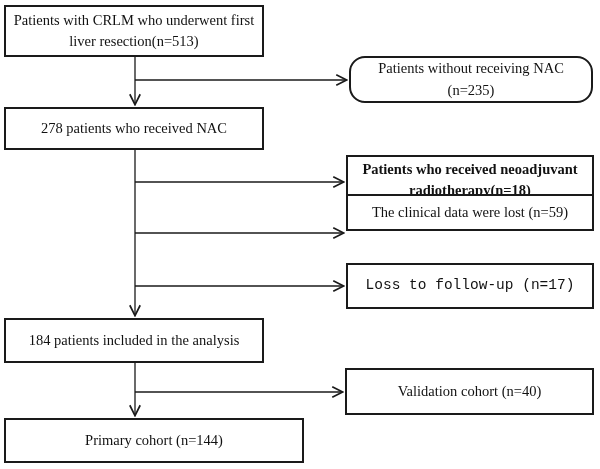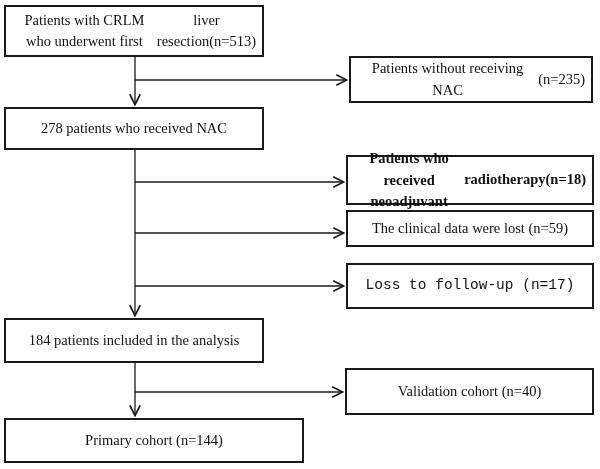--- a/index.html
+++ b/index.html
@@ -23,37 +23,37 @@
     width: 600px;
     height: 469px;
     pointer-events: none;
   }
   .box {
     position: absolute;
     box-sizing: border-box;
     border: 2px solid #1a1a1a;
     background: #ffffff;
     display: flex;
-    flex-direction: row;
+    flex-direction: column;
     align-items: center;
     justify-content: center;
     text-align: center;
     font-size: 14.5px;
     line-height: 1.45;
     padding: 2px 6px;
   }
   
   #box-crlm      { left: 4px;   top: 5px;   width: 260px; height: 52px; }
   #box-nac       { left: 4px;   top: 107px; width: 260px; height: 43px; }
   #box-included  { left: 4px;   top: 318px; width: 260px; height: 45px; }
   #box-primary   { left: 4px;   top: 418px; width: 300px; height: 45px; }
   
-  #box-without   { left: 349px; top: 56px;  width: 244px; height: 47px; }
+  #box-without   { left: 349px; top: 56px;  width: 244px; height: 47px; border-radius: 16px; }
   #box-radio     { left: 346px; top: 155px; width: 248px; height: 50px; font-weight: bold; }
-  #box-lost      { left: 346px; top: 210px; width: 248px; height: 37px; }
+  #box-lost      { left: 346px; top: 194px; width: 248px; height: 37px; }
   #box-followup  { left: 346px; top: 263px; width: 248px; height: 46px; font-family: Liberation Mono, monospace; }
   #box-validation{ left: 345px; top: 368px; width: 249px; height: 47px; }
   .line2:empty { display: none; }
 </style>
 </head>
 <body>
 
 <div id="figure">
 
   <svg id="connectors" viewBox="0 0 600 469" xmlns="http://www.w3.org/2000/svg">

